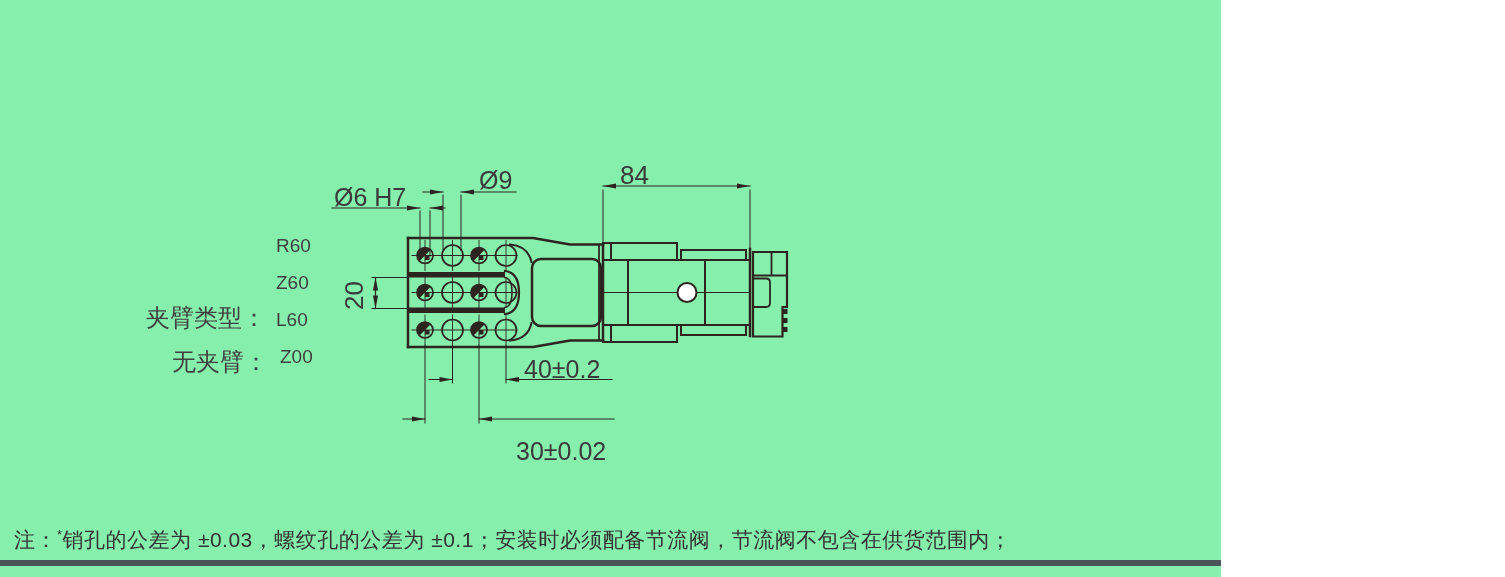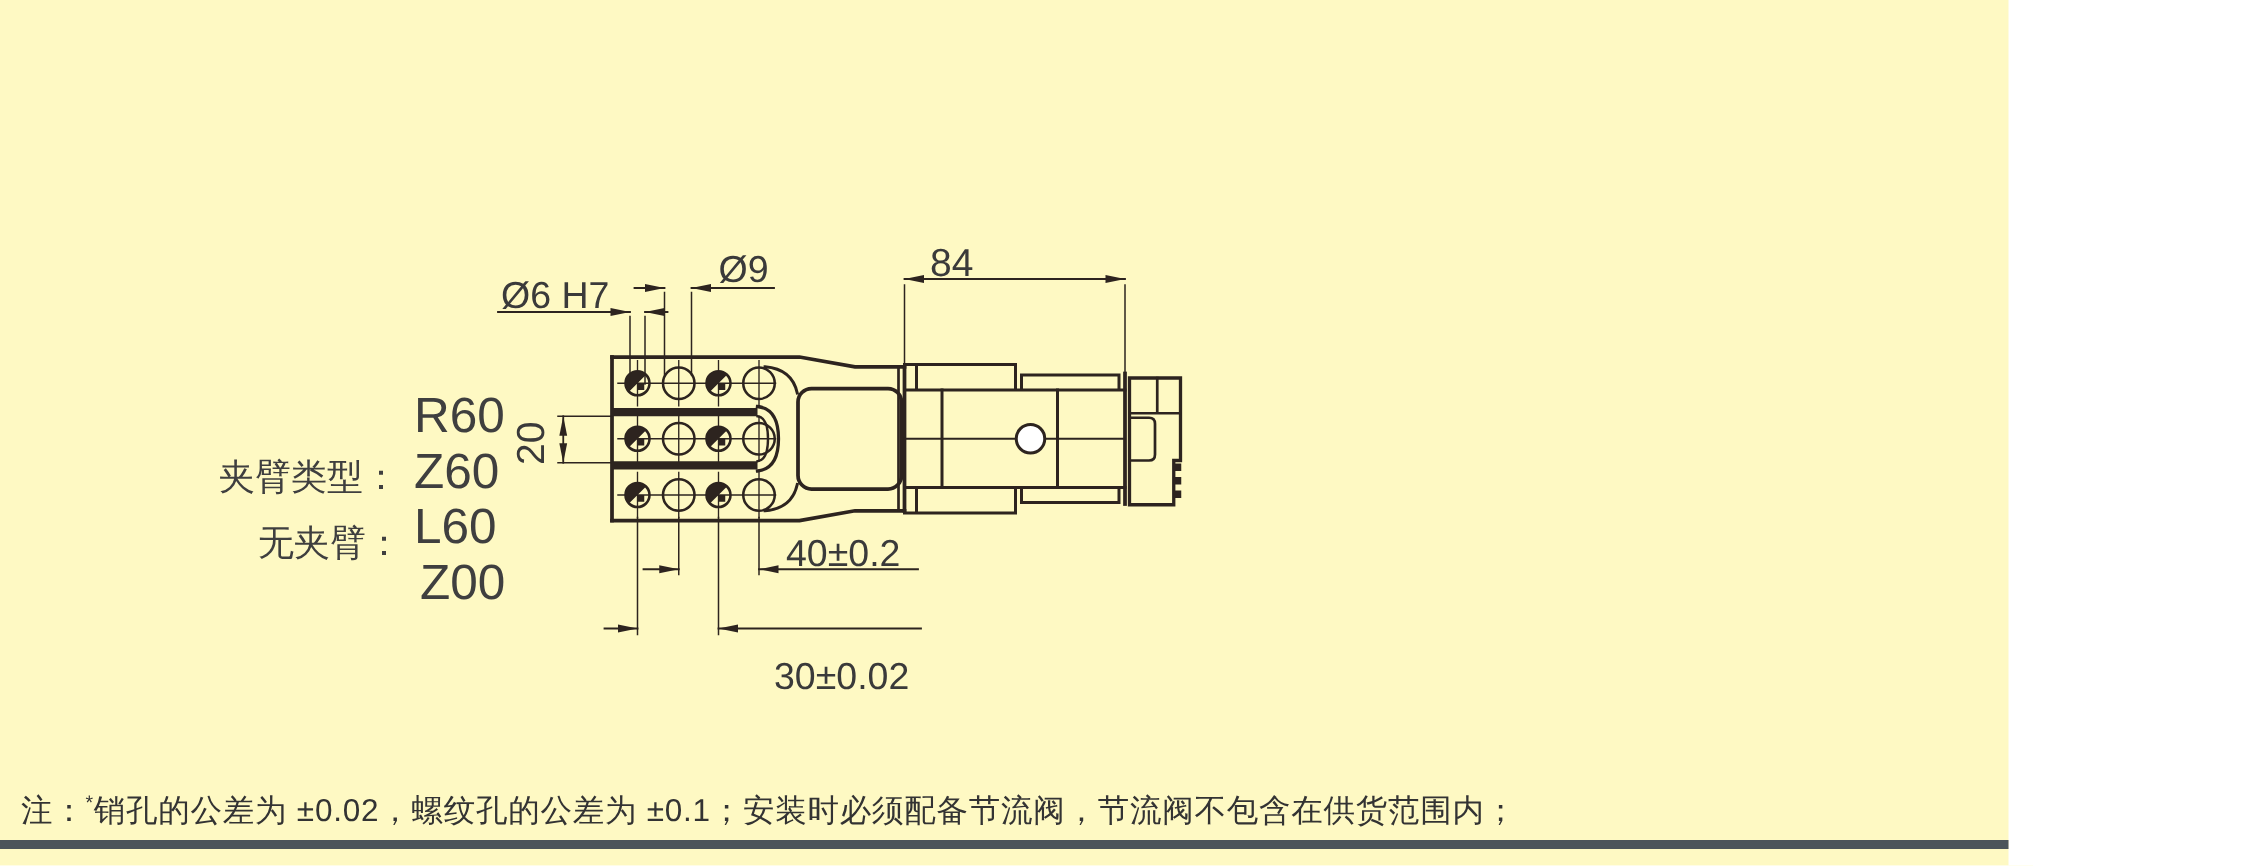--- a/index.html
+++ b/index.html
@@ -1,28 +1,28 @@
 <!DOCTYPE html>
 <html><head>
 <meta charset="utf-8">
 <style>
   html,body{margin:0;padding:0;background:#fff;}
   .canvas{
-    position:relative;width:1339px;height:577px;background:#fef9c3;
+    position:relative;width:1221px;height:577px;background:#86efac;
     font-family:"Liberation Sans", sans-serif;overflow:hidden;
   }
   .drawing-svg{position:absolute;left:0;top:0;}
   .txt{position:absolute;white-space:nowrap;color:#3f3f3f;}
   .dim{font-size:25px;color:#3a3a3a;}
   .dim84{font-size:26px;}
   .dim20{
     font-size:26px;transform:rotate(-90deg);transform-origin:center center;
   }
   .cn{font-size:24px;}
-  .code{font-size:33px;margin-top:23px;}
+  .code{font-size:19px;}
   .note{
     position:absolute;left:14px;top:526px;font-size:21px;color:#333333;
     white-space:nowrap;letter-spacing:0.5px;
   }
   .note sup{font-size:13px;vertical-align:top;line-height:1;position:relative;top:2px;}
   .divider{position:absolute;left:0;top:560px;width:1505px;height:6px;}
 </style>
 </head>
 <body>
 
@@ -147,18 +147,18 @@
   <span class="txt dim" style="left:516px;top:393px;margin-top:44px;">30±0.02</span>
 
   <span class="txt cn" style="left:146px;top:272px;margin-top:30px;">夹臂类型：</span>
   <span class="txt code" style="left:276px;top:235px;">R60</span>
   <span class="txt code" style="left:276px;top:272px;">Z60</span>
   <span class="txt code" style="left:276px;top:309px;">L60</span>
   <span class="txt cn" style="left:172px;top:346px;">无夹臂：</span>
   <span class="txt code" style="left:280px;top:346px;">Z00</span>
 
   <div class="note">
-    <span>注：</span><sup>*</sup><span>销孔的公差为 ±0.02，螺纹孔的公差为 ±0.1；安装时必须配备节流阀，节流阀不包含在供货范围内；</span>
+    <span>注：</span><sup>*</sup><span>销孔的公差为 ±0.03，螺纹孔的公差为 ±0.1；安装时必须配备节流阀，节流阀不包含在供货范围内；</span>
   </div>
 
   <div class="divider" style="background: rgb(76, 85, 90);"></div>
 
 </div>
 
 </body></html>

